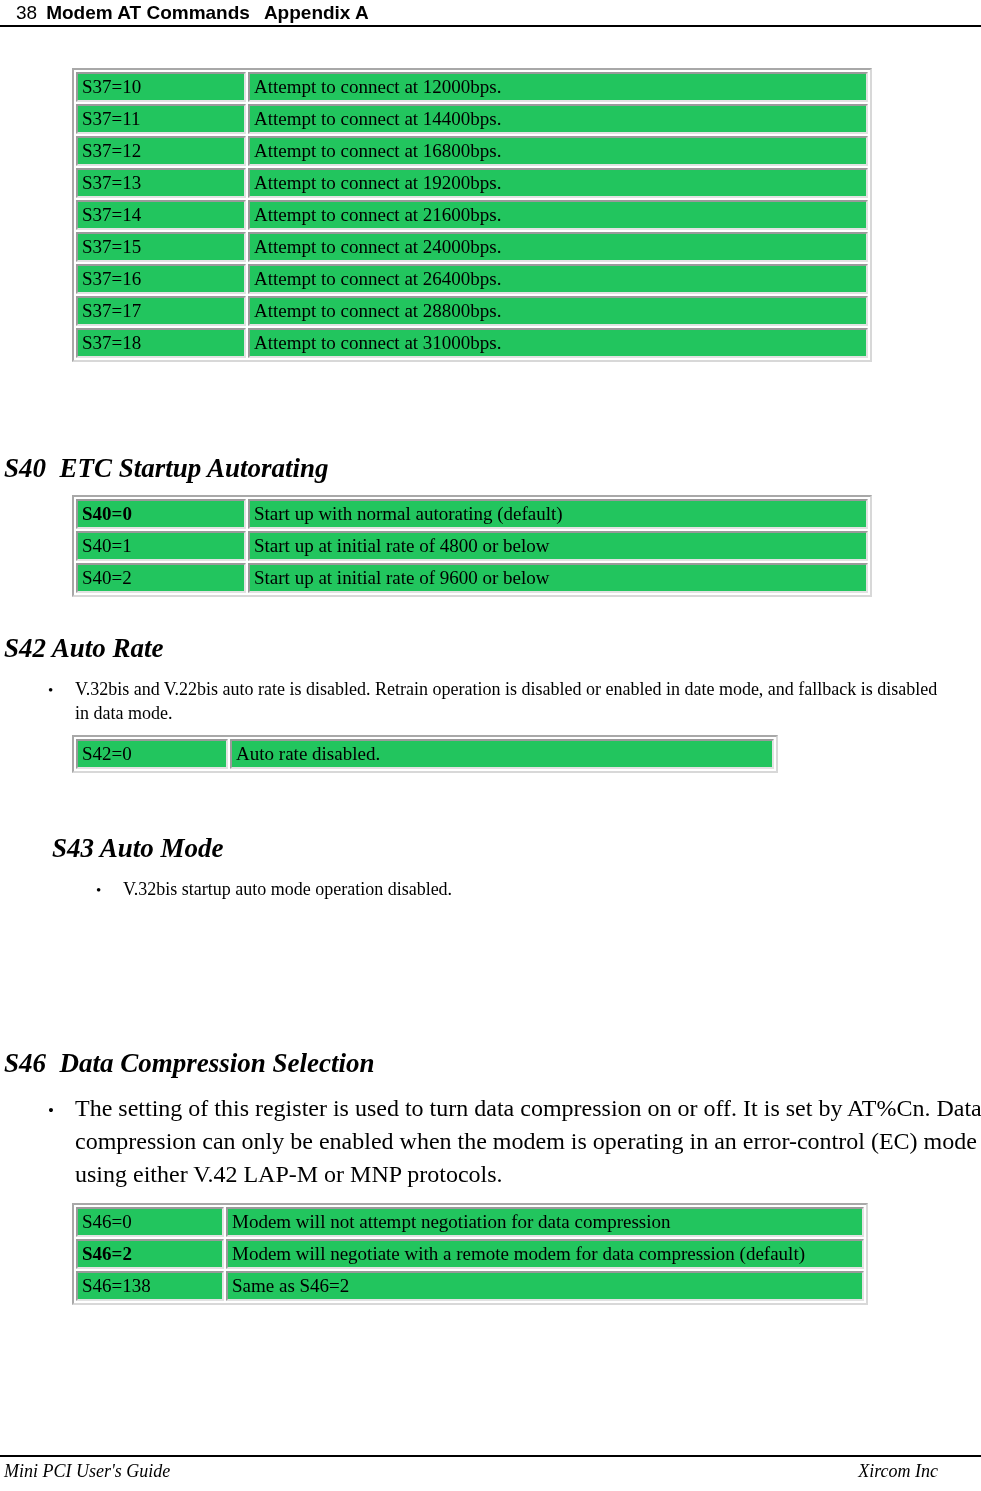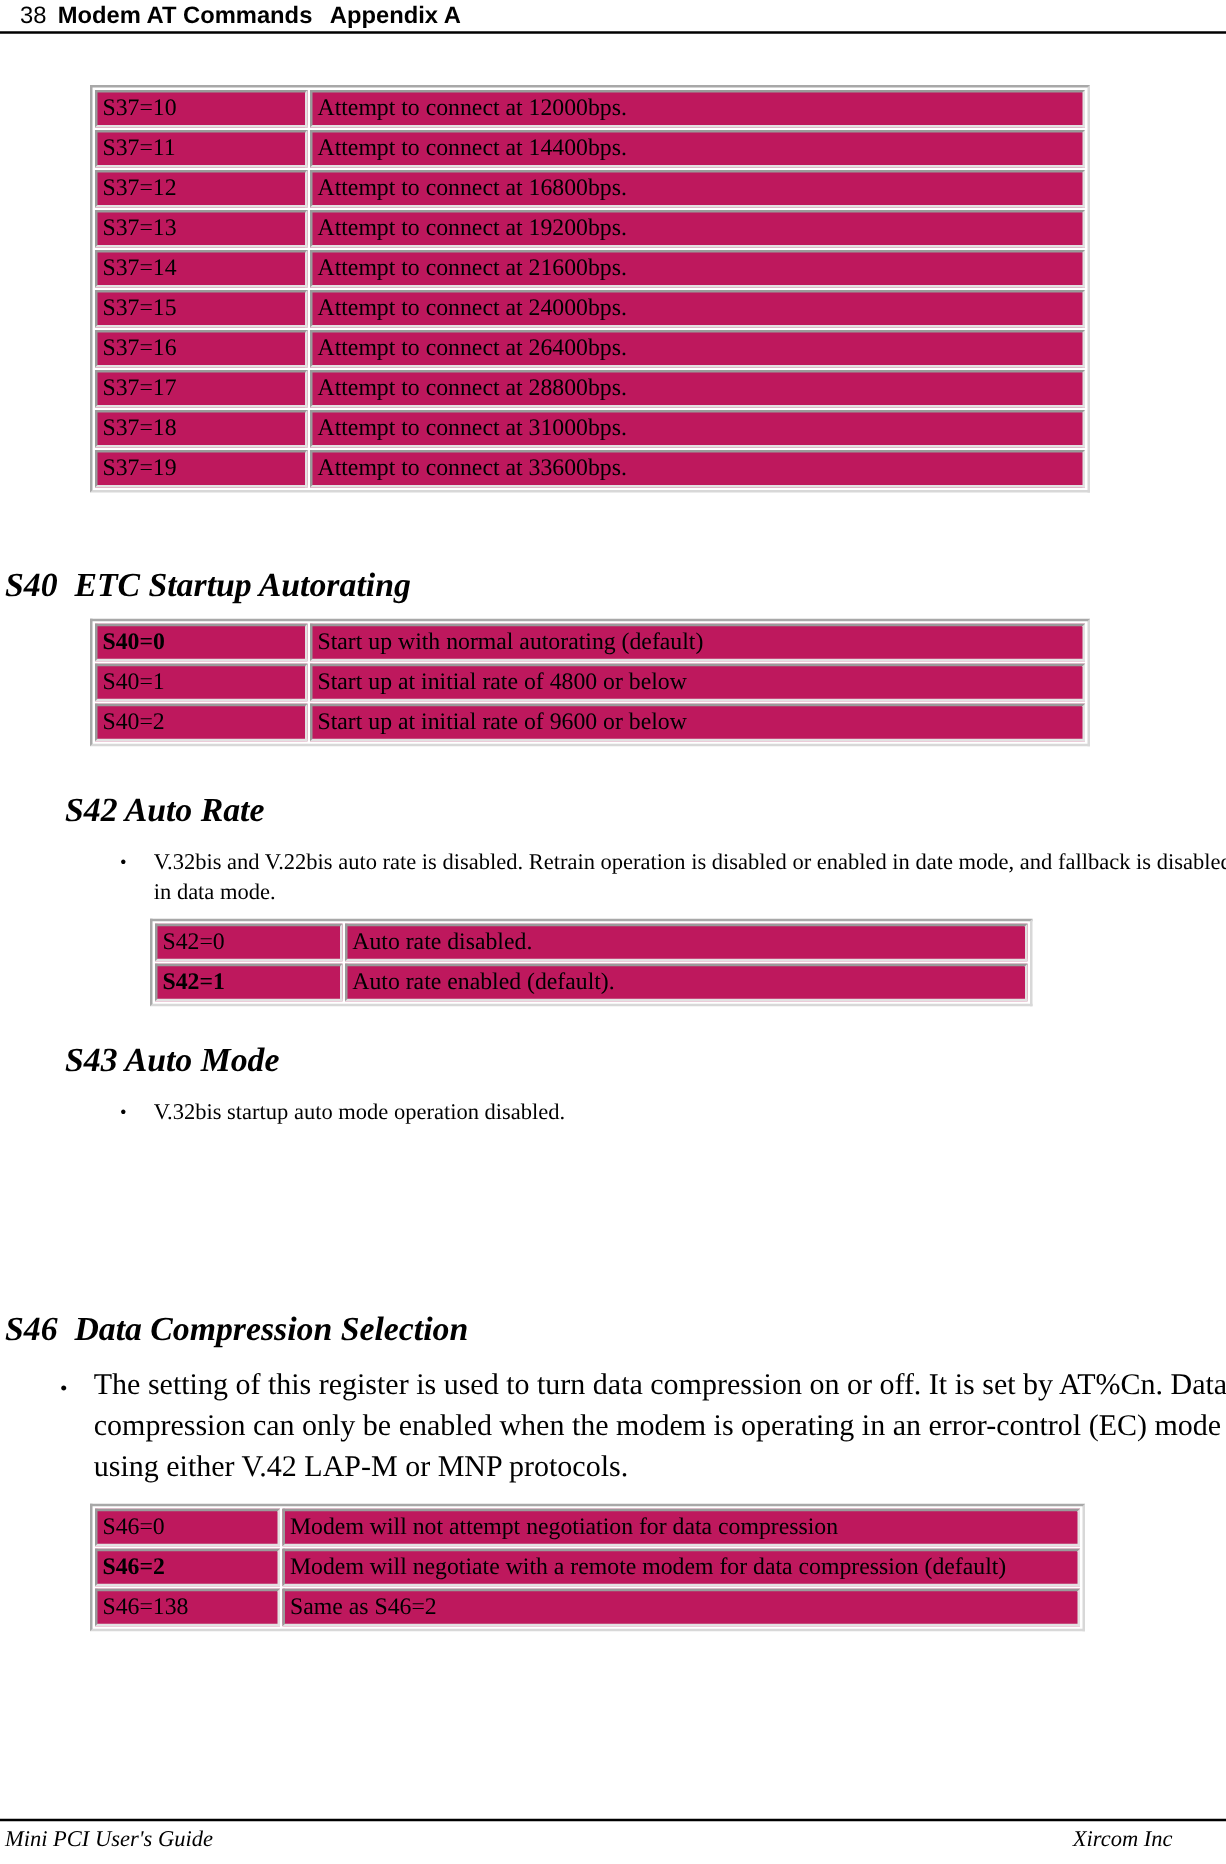--- a/index.html
+++ b/index.html
@@ -142,21 +142,21 @@
     border-color: #a8a8a8 #d8d8d8 #d8d8d8 #a8a8a8;
     background: #ffffff;
     font-size: 19px;
     line-height: 21px;
   }
   .at-table td {
     border: 2px solid;
     border-color: #9a9a9a #e2e2e2 #e2e2e2 #9a9a9a;
     padding: 2px 3px 3px 4px;
     vertical-align: top;
-    background: #be185d;
+    background: #22c55e;
     white-space: nowrap;
   }
   .at-table td.bold-cell {
     font-weight: bold;
   }
   .col-key-wide { width: 170px; }
   .col-val-wide { width: 620px; }
   .col-key-narrow { width: 148px; }
   .col-val-narrow { width: 638px; }
 
@@ -211,24 +211,20 @@
             <td>S37=16</td>
             <td>Attempt to connect at 26400bps.</td>
           </tr>
           <tr>
             <td>S37=17</td>
             <td>Attempt to connect at 28800bps.</td>
           </tr>
           <tr>
             <td>S37=18</td>
             <td>Attempt to connect at 31000bps.</td>
-          </tr>
-          <tr>
-            <td>S37=19</td>
-            <td>Attempt to connect at 33600bps.</td>
           </tr>
         </tbody>
       </table>
     </div>
 
     <div style="position:absolute; left:0; top:425px; width:981px;">
       <h2 class="sec-heading" style="margin-left:4px;">S40  ETC Startup Autorating</h2>
       <div class="table-wrap" style="margin-left:72px; margin-top:12px;">
         <table class="at-table">
           <colgroup>
@@ -246,41 +242,37 @@
             </tr>
             <tr>
               <td>S40=2</td>
               <td>Start up at initial rate of 9600 or below</td>
             </tr>
           </tbody>
         </table>
       </div>
     </div>
 
-    <div style="position:absolute; left:0; top:605px; width:778px;padding-left:48px;">
+    <div style="position:absolute; left:0; top:605px; width:778px;">
       <h2 class="sec-heading" style="margin-left:4px;">S42 Auto Rate</h2>
       <div class="bullet-block bullet-small" style="margin-top:14px; width:880px;">
         <span class="bullet-mark">•</span>
         <span class="bullet-text">V.32bis and V.22bis auto rate is disabled. Retrain operation is disabled or enabled in date mode, and fallback is disabled in data mode.</span>
       </div>
       <div class="table-wrap" style="margin-left:72px; margin-top:10px;border-radius:28px;">
         <table class="at-table">
           <colgroup>
               <col class="col-key-wide">
               <col class="col-val-wide">
             </colgroup>
           <tbody>
             <tr>
               <td>S42=0</td>
               <td>Auto rate disabled.</td>
             </tr>
-            <tr>
-              <td class="bold-cell">S42=1</td>
-              <td>Auto rate enabled (default).</td>
-            </tr>
           </tbody>
         </table>
       </div>
     </div>
 
     <div style="position:absolute; left:0; top:805px; width:981px;padding-left:48px;">
       <h2 class="sec-heading" style="margin-left:4px;">S43 Auto Mode</h2>
       <div class="bullet-block bullet-small" style="margin-top:14px; width:880px;">
         <span class="bullet-mark">•</span>
         <span class="bullet-text">V.32bis startup auto mode operation disabled.</span>

